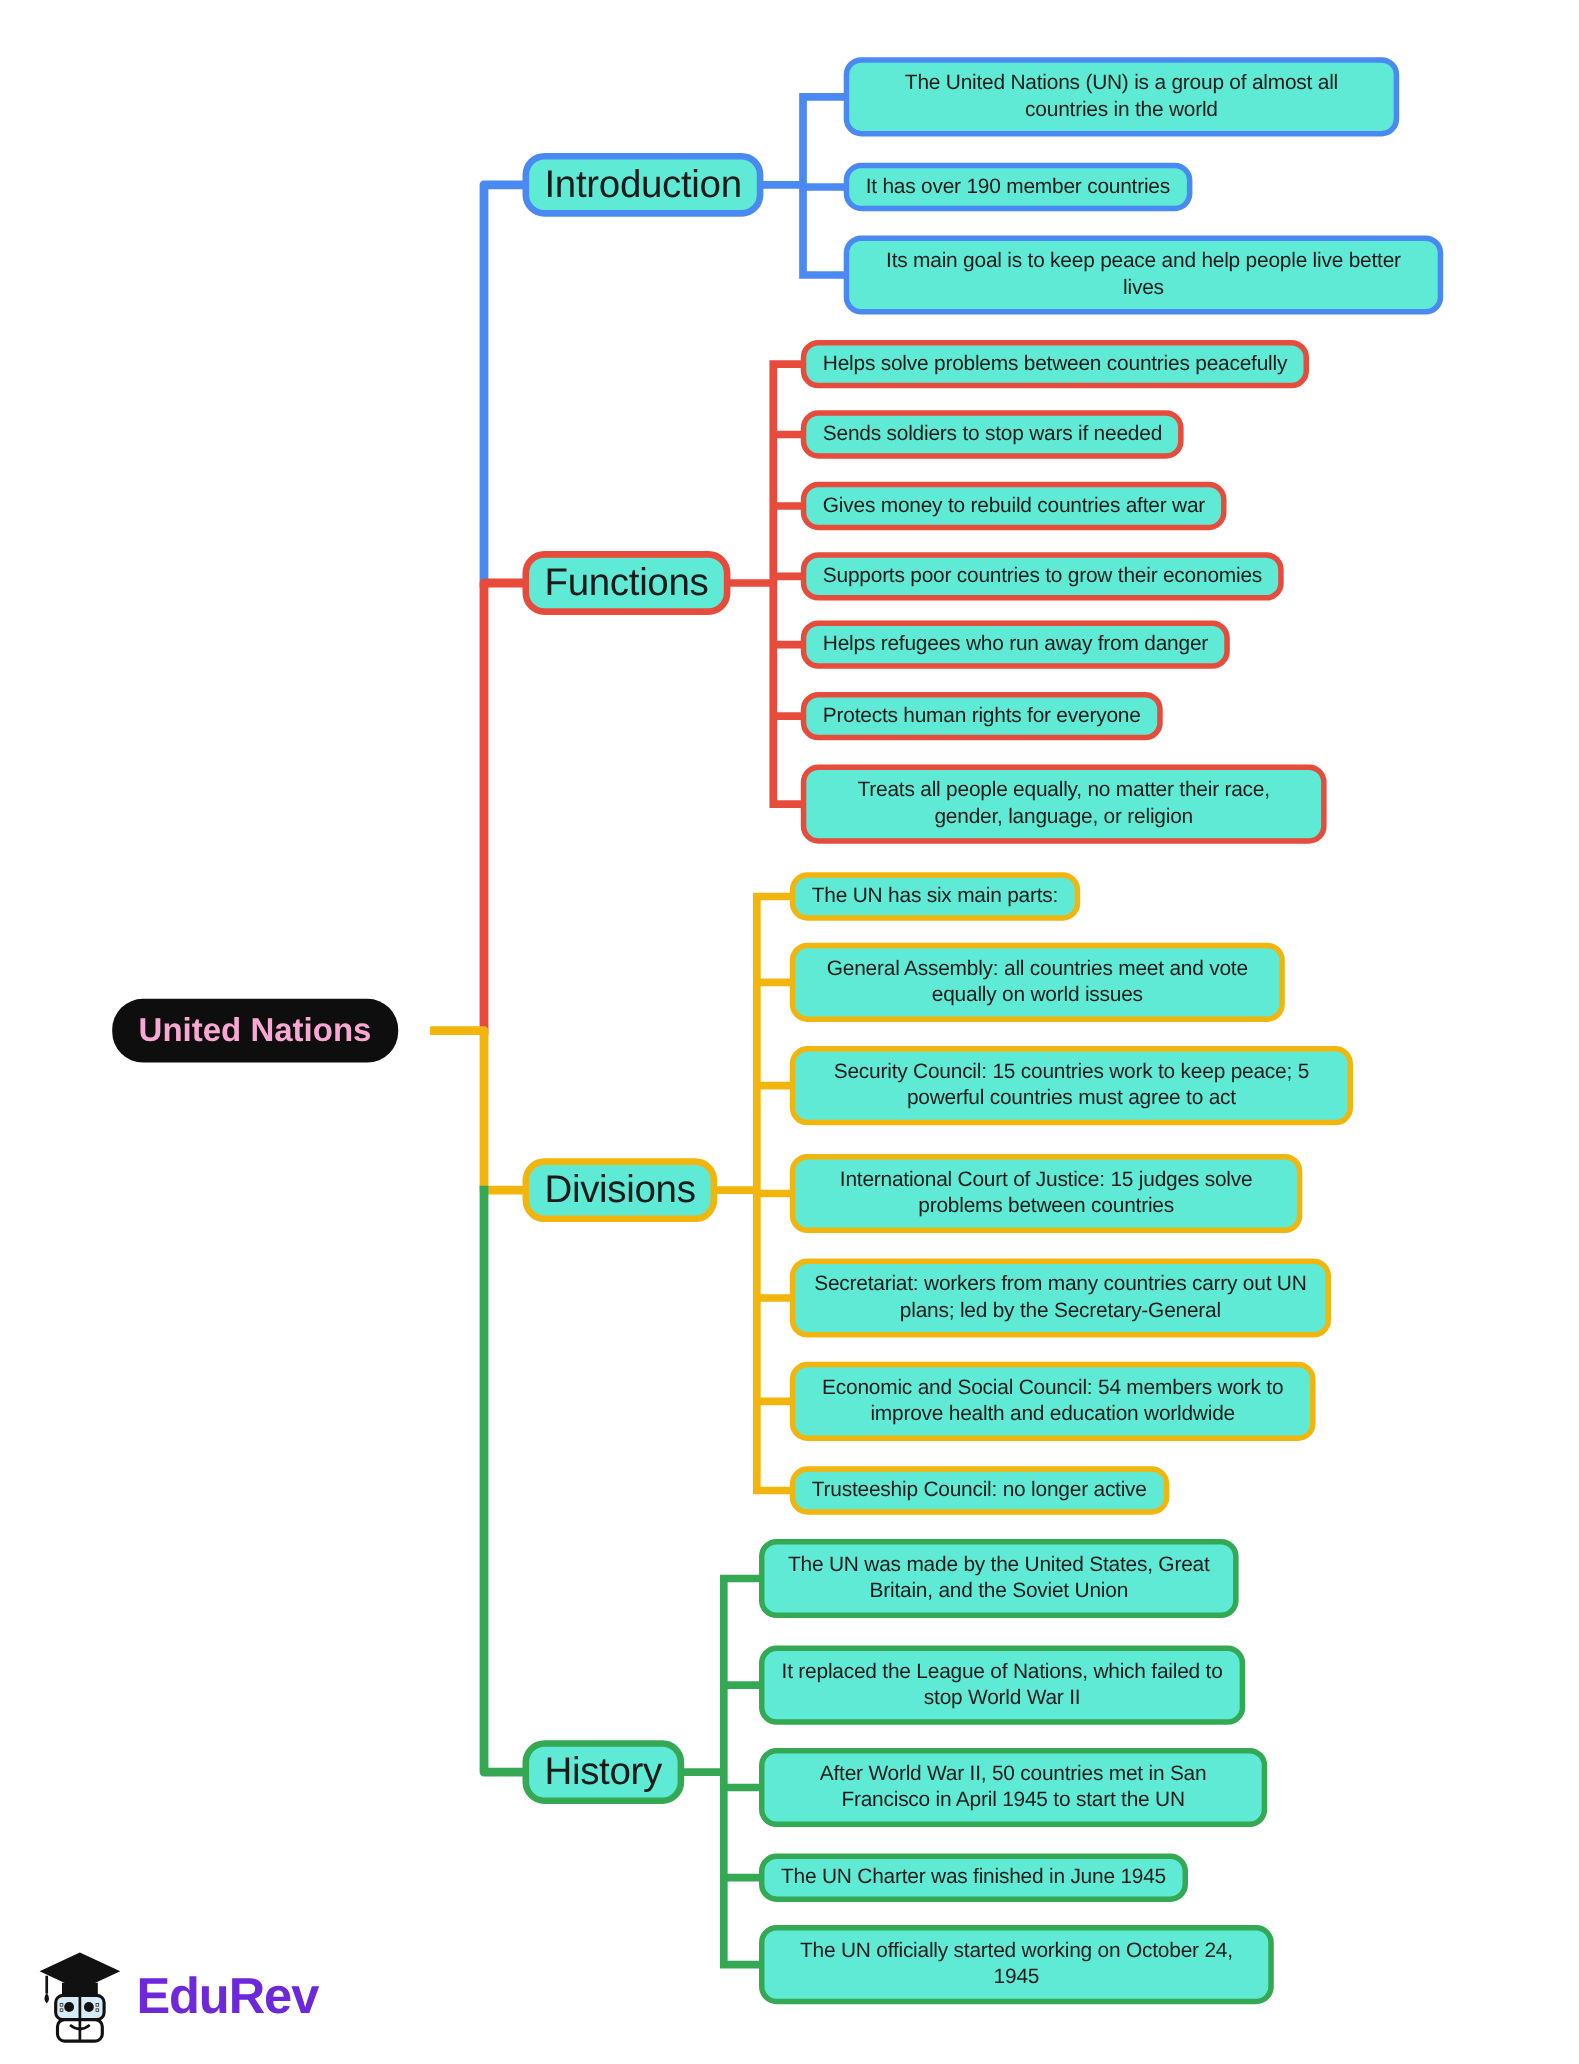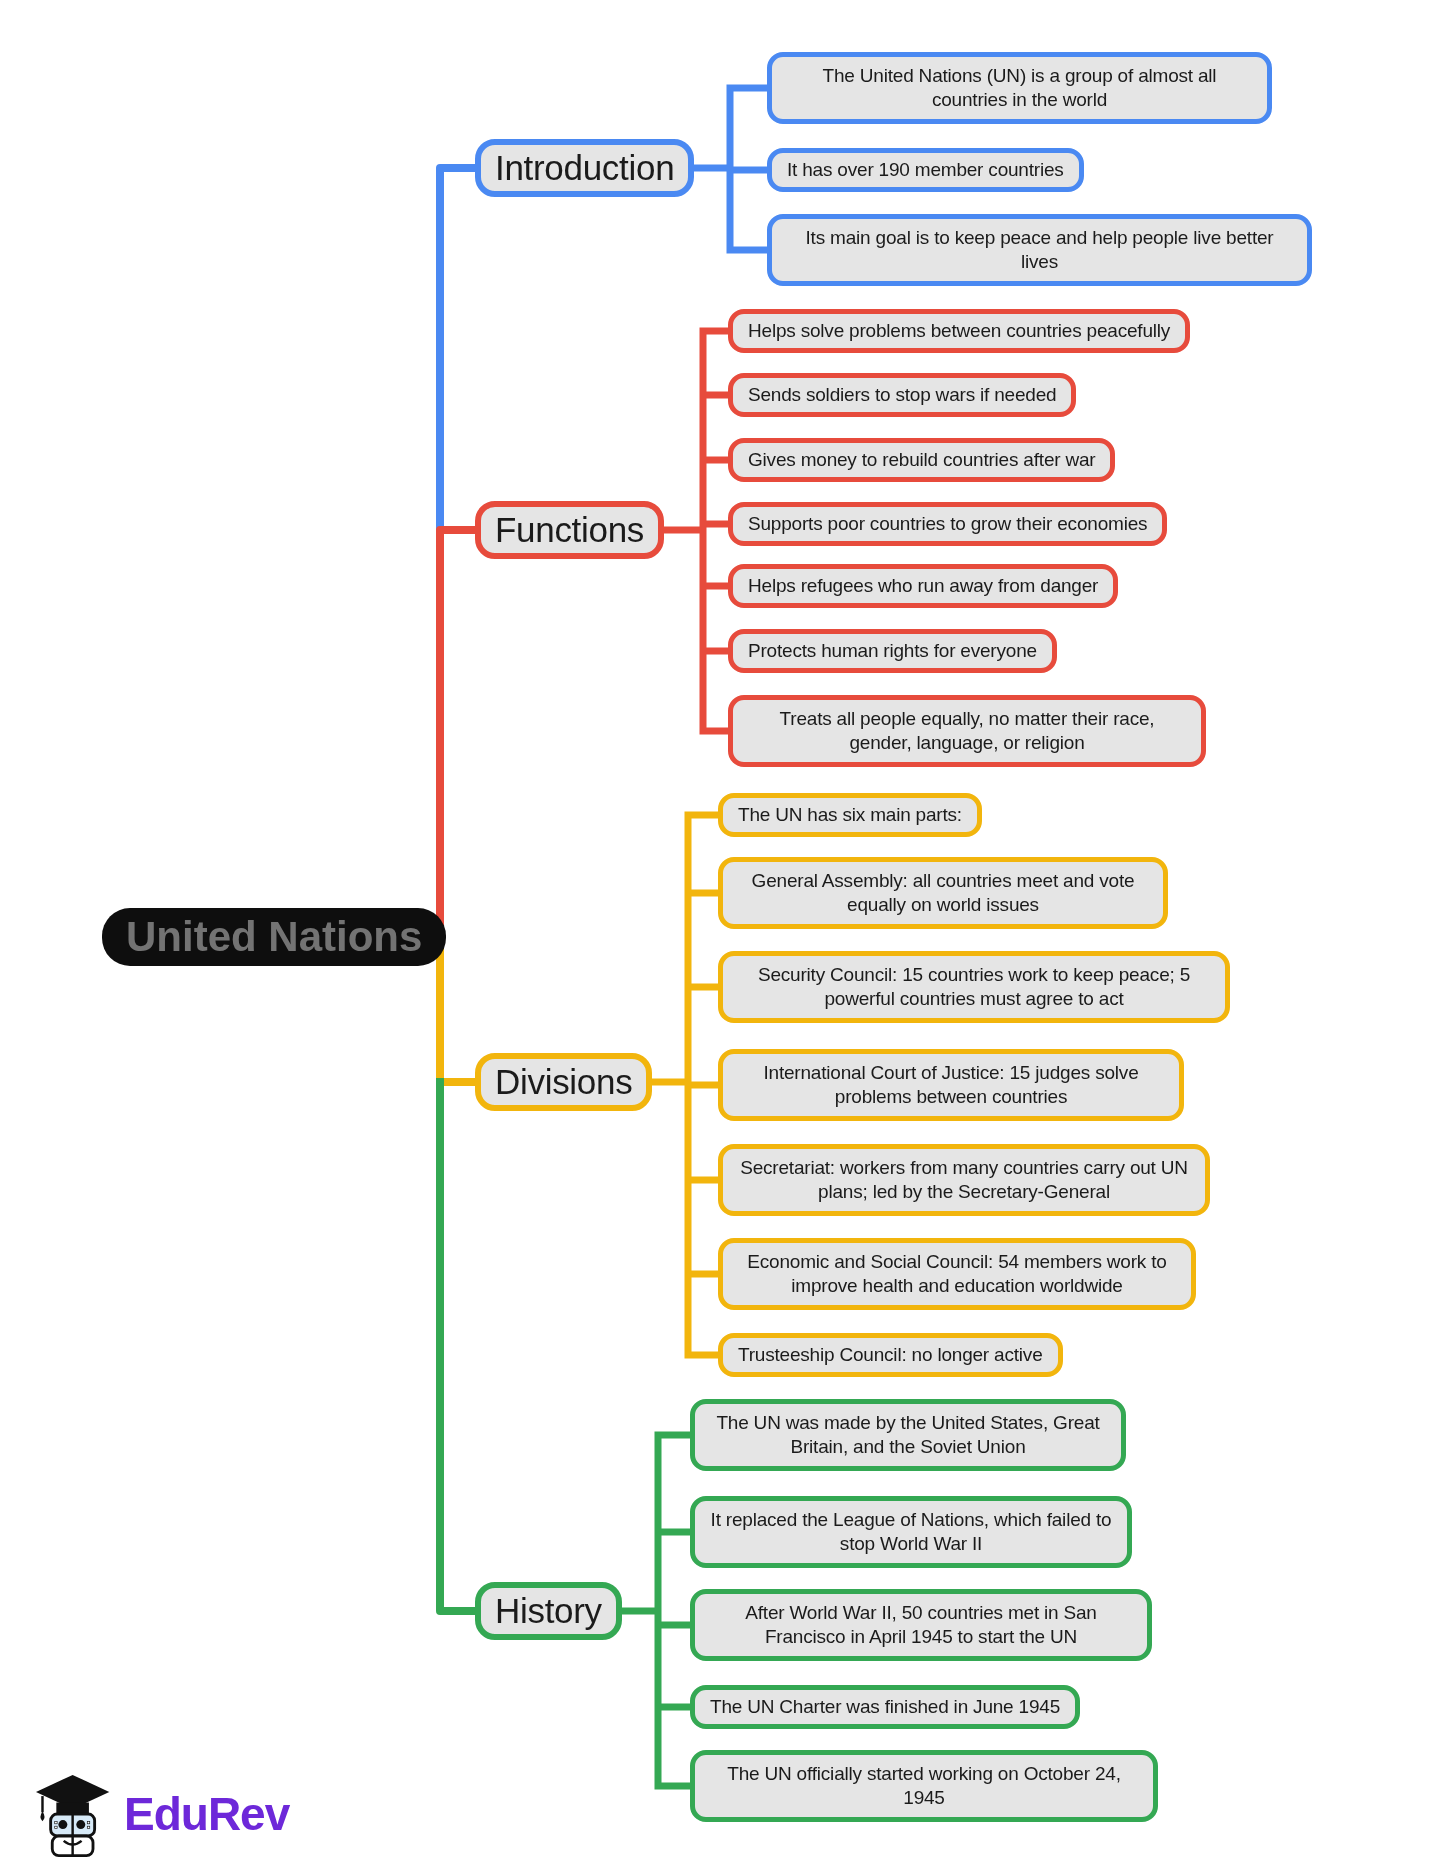--- a/index.html
+++ b/index.html
@@ -6,39 +6,39 @@
   #canvas{
     position:relative;width:1435px;height:1876px;background:#ffffff;overflow:hidden;
     font-family:"Liberation Sans","DejaVu Sans",sans-serif;color:#1b1b1b;
   }
   #wires{position:absolute;left:0;top:0;z-index:0;}
   #wires path{fill:none;stroke-linejoin:round;}
   .sb{stroke:#4A89F2;} .sr{stroke:#E74B3C;} .sy{stroke:#F2B50D;} .sg{stroke:#34A853;}
   .w-main{stroke-width:8;} .w-sub{stroke-width:7;}
 
   .node{
-    position:absolute;z-index:2;background:#e5e5e5;box-sizing:border-box;
+    position:absolute;z-index:2;background:#5eead4;box-sizing:border-box;
     display:flex;align-items:center;justify-content:center;text-align:center;
   }
   .child{
     border:5px solid #000;border-radius:16px;font-size:19px;line-height:24px;
     letter-spacing:-0.2px;padding:0 15px;height:44px;
   }
   .one{white-space:nowrap;}
   .two{height:72px;}
   .branch{
     border:6px solid #000;border-radius:20px;font-size:35px;letter-spacing:-0.3px;
     padding:0 14px;height:58px;white-space:nowrap;
   }
   .b-blue{border-color:#4A89F2;} .b-red{border-color:#E74B3C;text-align:center;}
   .b-yellow{border-color:#F2B50D;} .b-green{border-color:#34A853;}
 
   .root{
-    background:#0e0e0e;color:#737373;border-radius:28px;height:58px;
-    font-size:42px;font-weight:bold;padding:0 24px;white-space:nowrap;
+    background:#0e0e0e;color:#f9a8d4;border-radius:28px;height:58px;
+    font-size:30px;font-weight:bold;padding:0 24px;white-space:nowrap;
     left:102px;top:908px;
   }
 
   .footer{position:absolute;left:30px;top:1770px;display:flex;align-items:center;z-index:2;}
   .mascot{width:82px;height:88px;}
   .brand{font-size:46px;font-weight:700;color:#6d28d9;letter-spacing:-1px;margin-left:12px;}
 </style>
 </head>
 <body>
 

